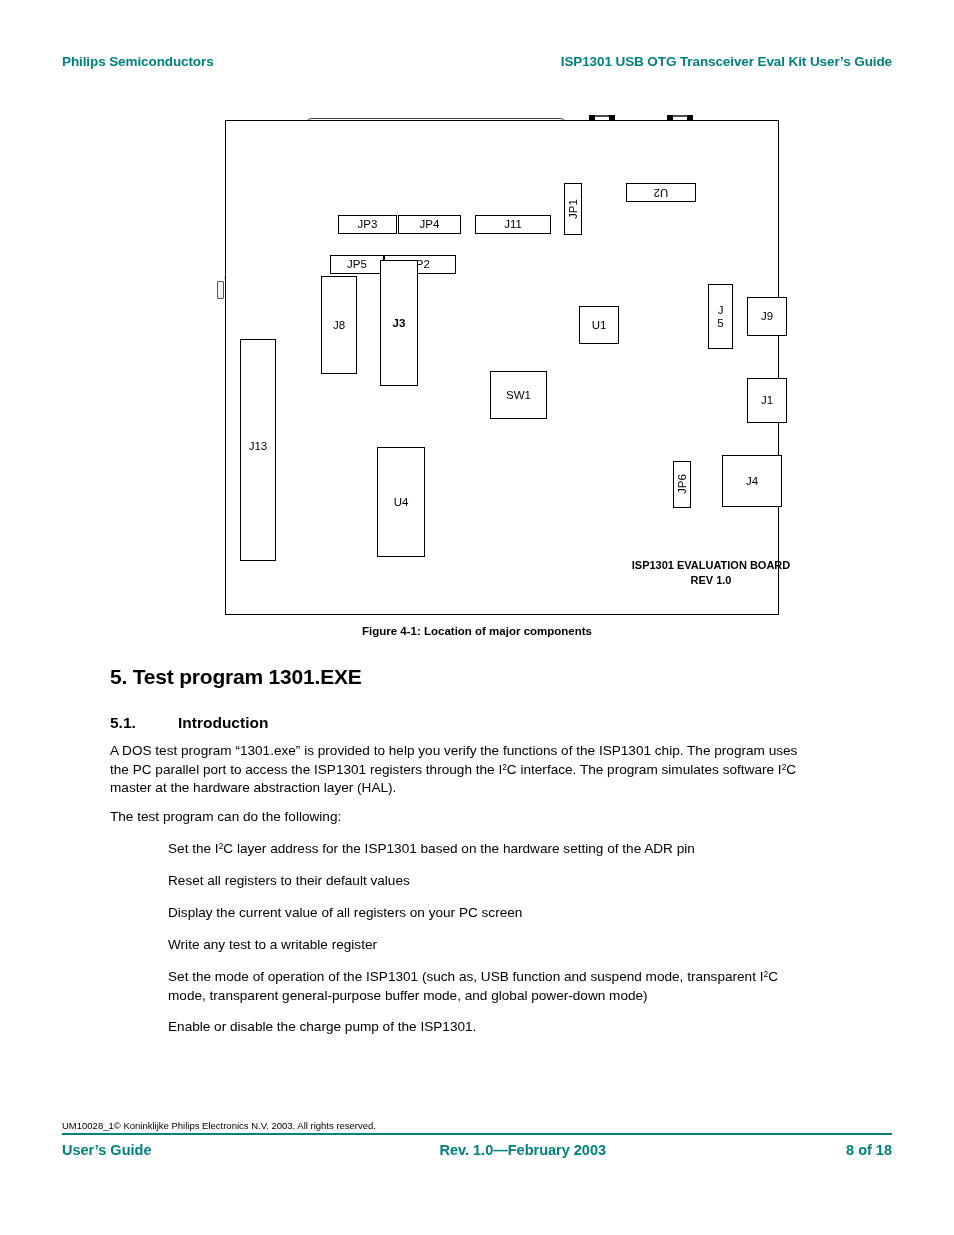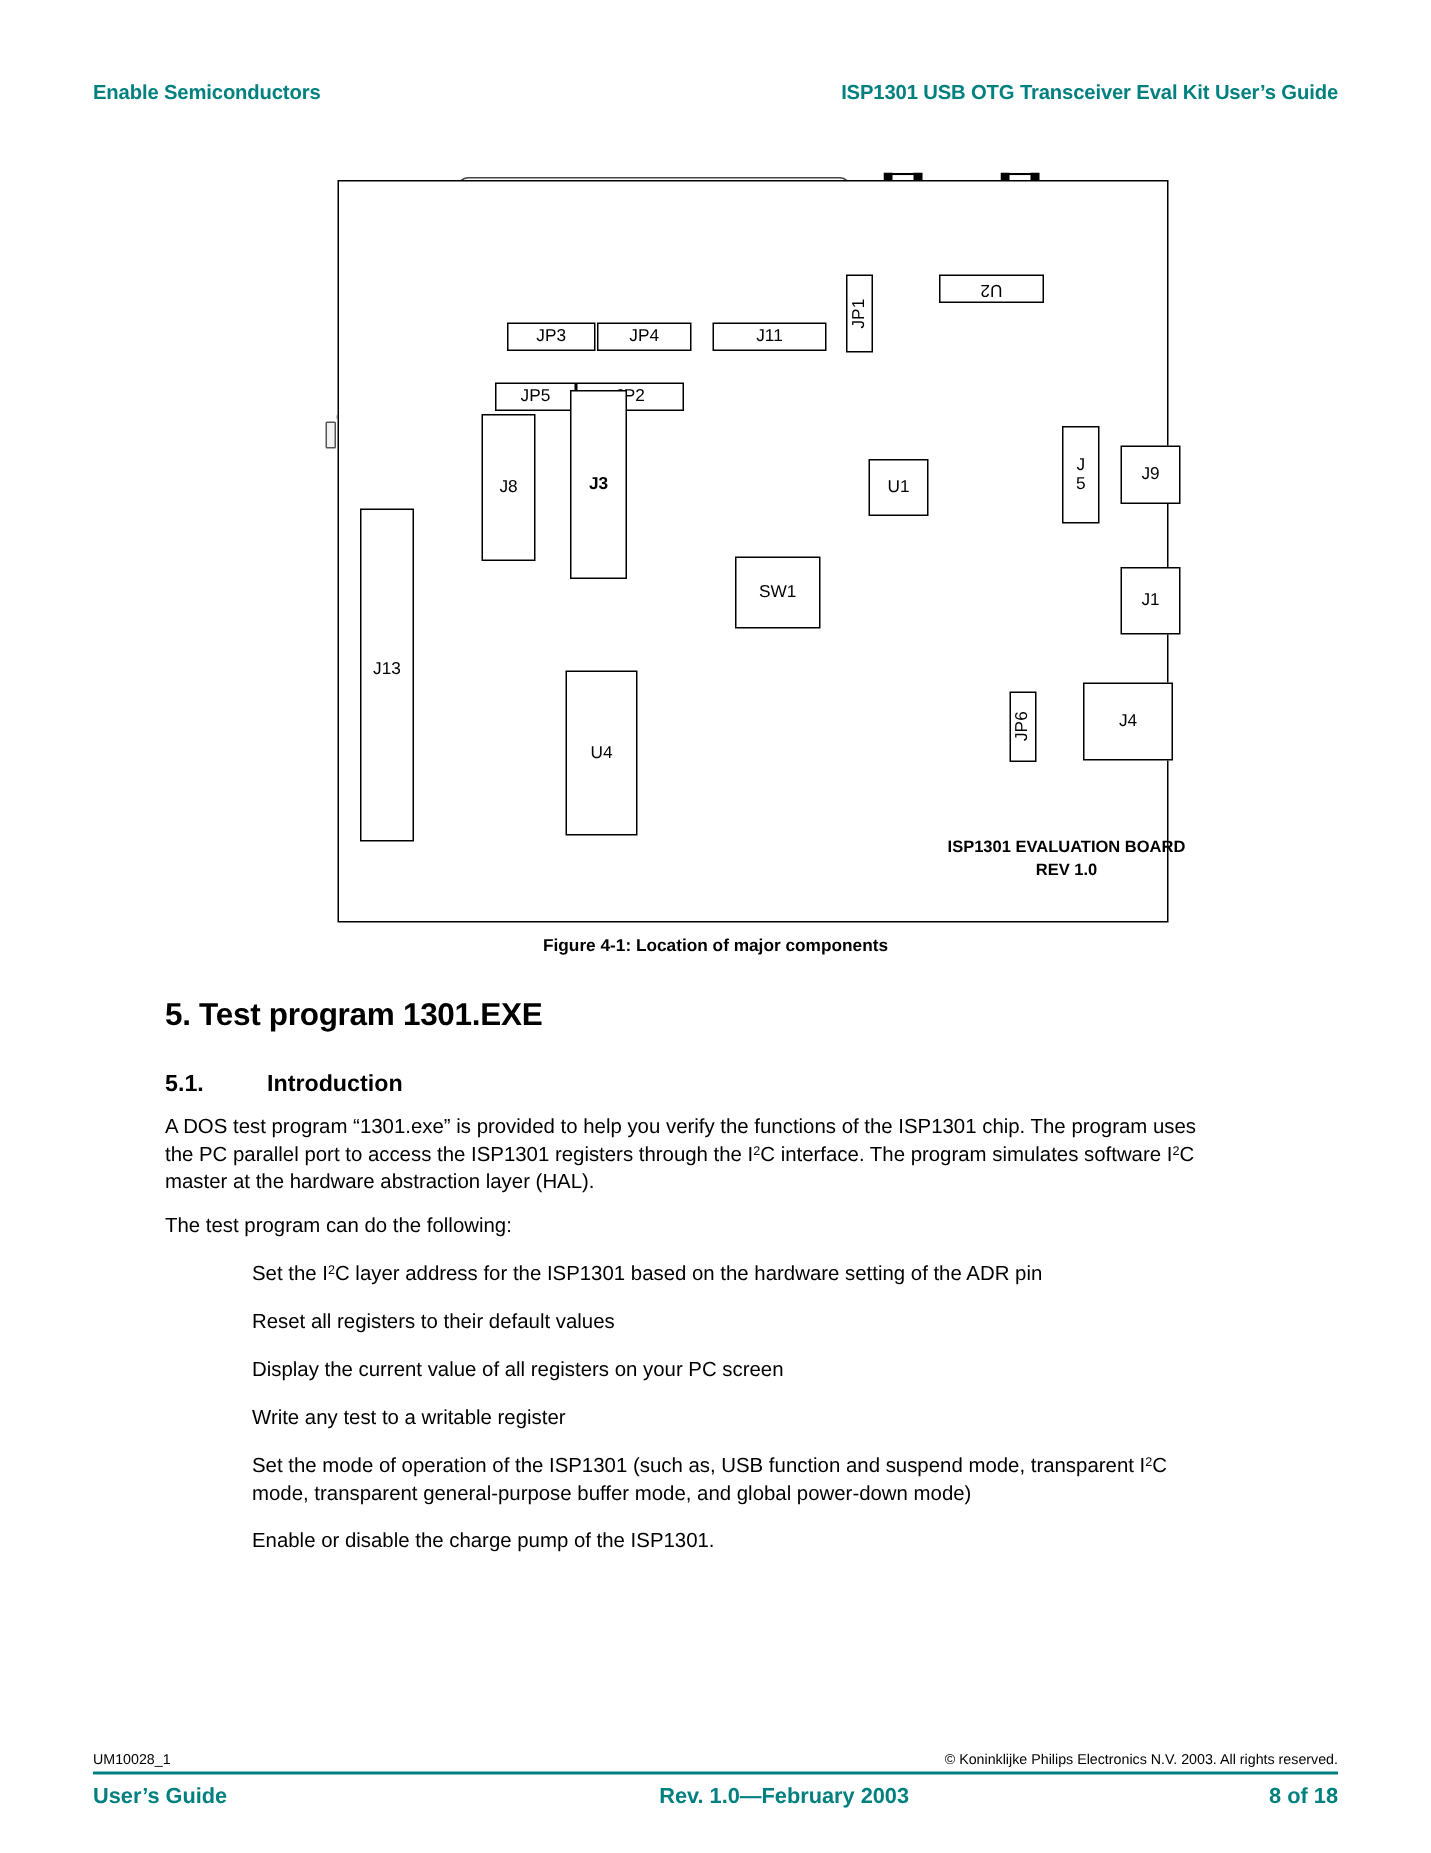--- a/index.html
+++ b/index.html
@@ -146,26 +146,24 @@
 
   
   .footer {
     position: absolute;
     left: 62px;
     top: 1120px;
     width: 830px;
   }
   .footer-top {
     display: flex;
-    justify-content: space-between;
     align-items: baseline;
     font-size: 9.5px;
     color: #000;
     padding-bottom: 2px;
-    margin-top: 48px;
   }
   .footer-rule {
     height: 2px;
     background: #00807f;
     width: 100%;
   }
   .footer-bottom {
     display: flex;
     justify-content: space-between;
     align-items: baseline;
@@ -173,21 +171,21 @@
     color: #00807f;
     font-weight: bold;
     font-size: 14.5px;
   }
   .footer-bottom .mid { margin-left: 48px; }
 </style>
 </head>
 <body>
 
 <div class="page-header">
-  <span class="hdr-left">Enable Semiconductors</span>
+  <span class="hdr-left">Philips Semiconductors</span>
   <span class="hdr-right">ISP1301 USB OTG Transceiver Eval Kit User’s Guide</span>
 </div>
 
 <div class="figure-wrap">
 
   <div class="j10-body" style="left:305px; top:118px; width:262px; height:48px;"></div>
   <svg style="position:absolute; left:305px; top:118px;" width="262" height="48">
     <polyline points="38,8 28,42 234,42 224,8" fill="none" stroke="#555" stroke-width="1"></polyline>
     <line x1="30" y1="42" x2="232" y2="42" stroke="#cfcfcf" stroke-width="3"></line>
   </svg>

